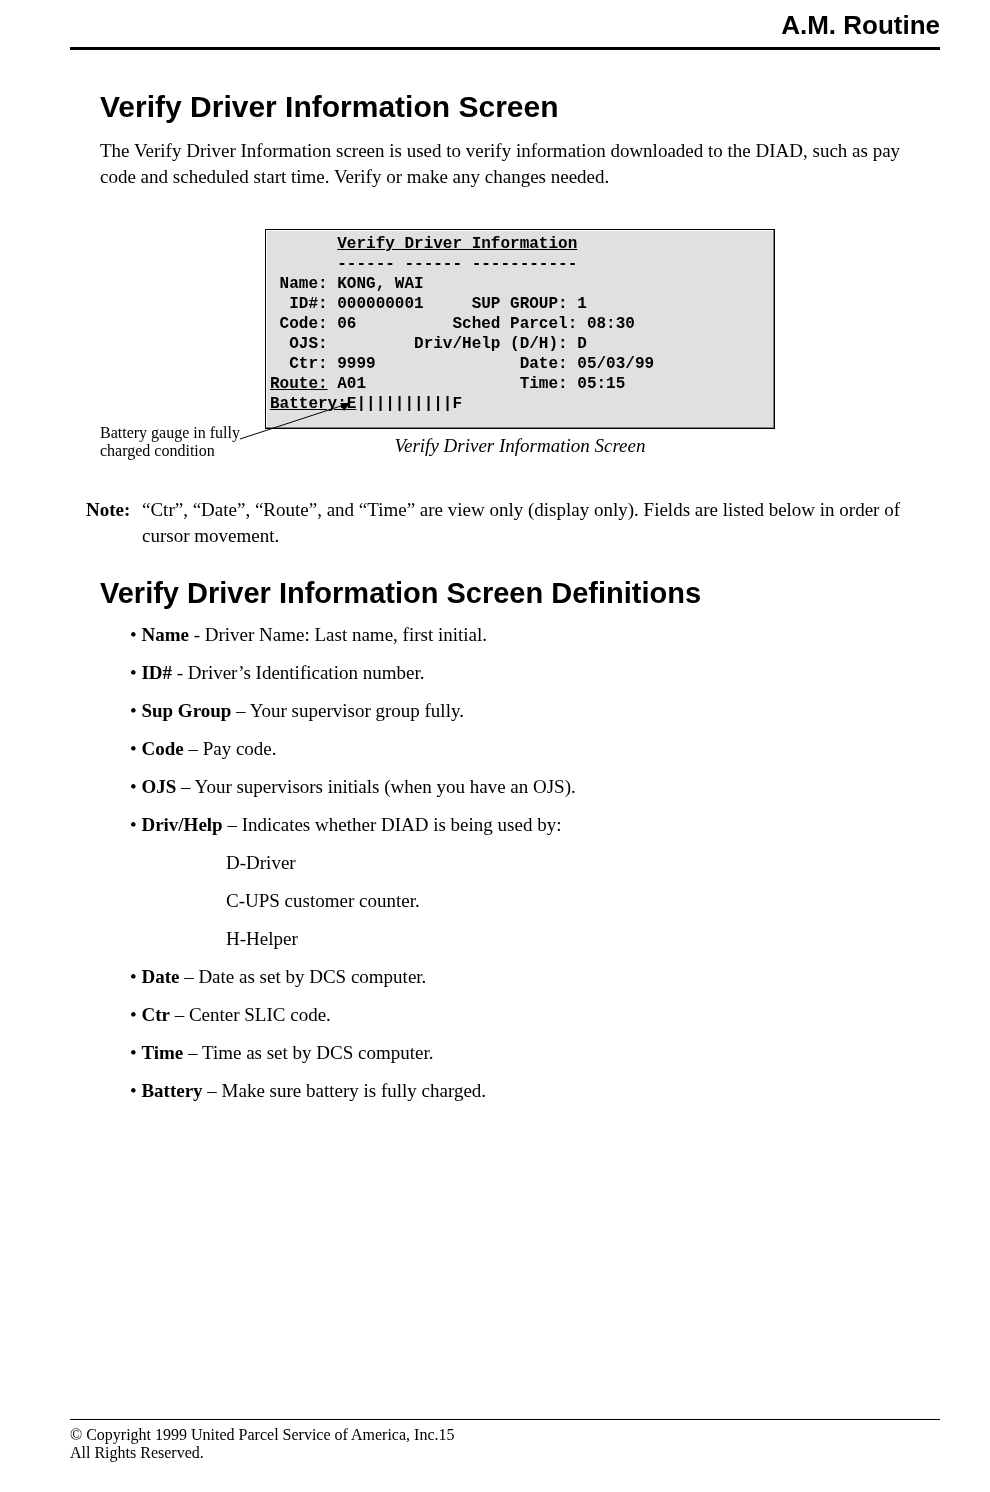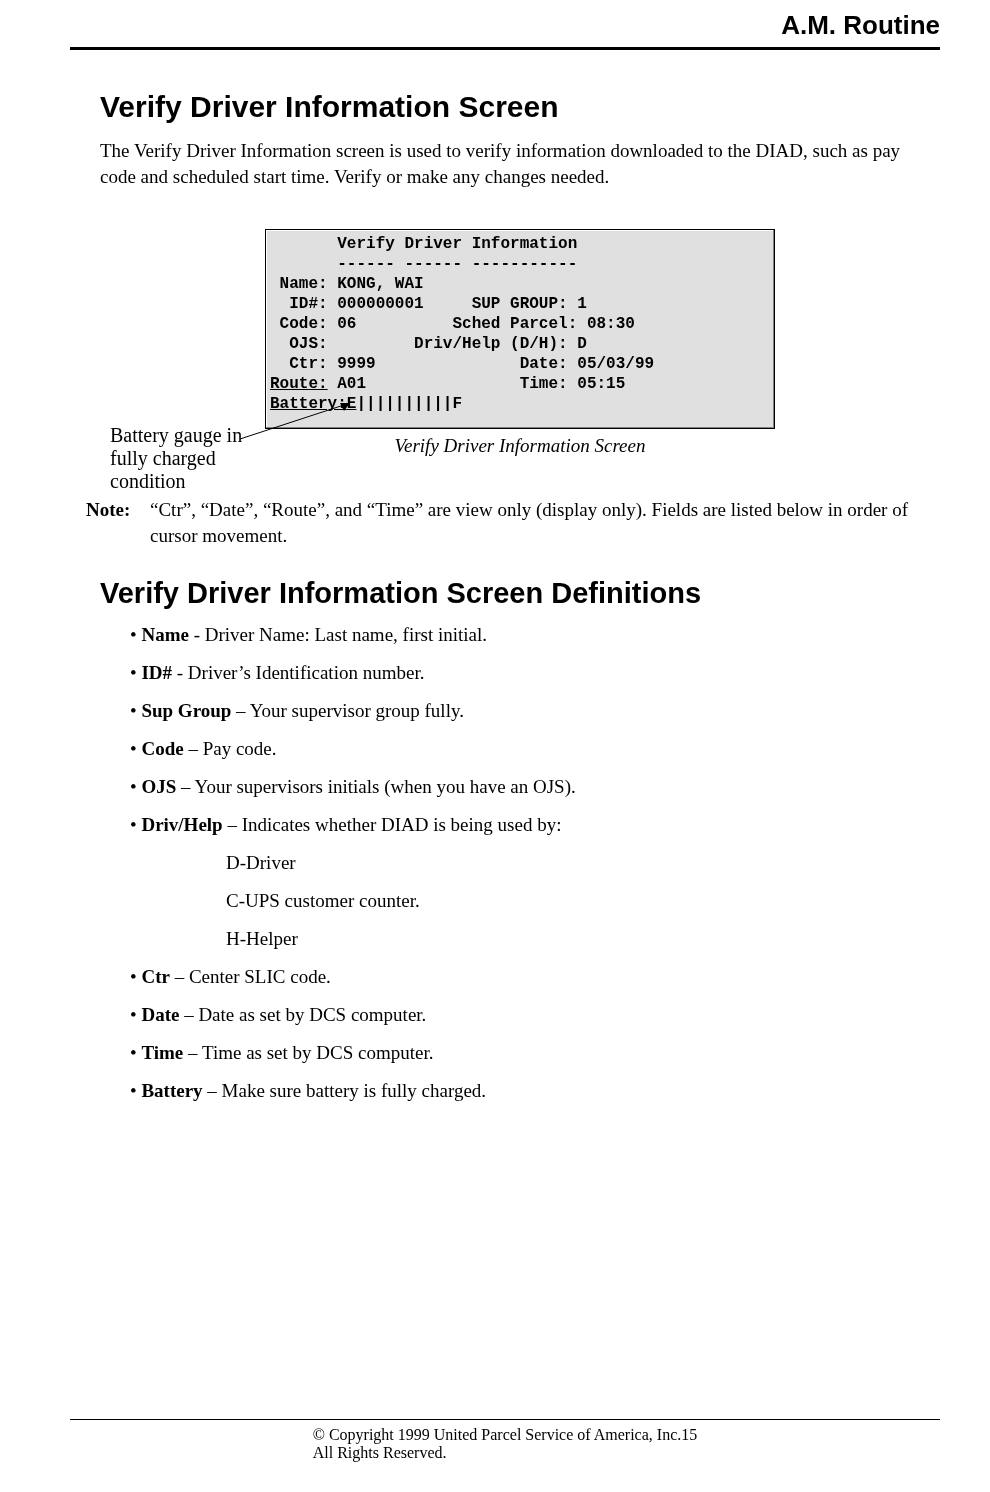--- a/index.html
+++ b/index.html
@@ -53,44 +53,44 @@
     border: 1px solid #000;
     box-shadow: inset -1px -1px 0 #808080, inset 1px 1px 0 #fff;
     font-family: "Courier New", Courier, monospace;
     font-size: 16px;
     font-weight: bold;
     line-height: 1.25;
     padding: 4px 4px 14px 4px;
     white-space: pre;
   }
   .term-screen .hdr {
+    text-decoration: underline;
   }
   .term-screen .underline { text-decoration: underline; }
   .fig-caption {
     text-align: center;
     font-style: italic;
     font-size: 19px;
     margin: 6px 0 0 0;
   }
   .callout {
     position: absolute;
-    left: 10px;
+    left: 0;
     top: 195px;
     width: 170px;
-    font-size: 20px;
+    font-size: 16px;
   }
   .callout-line {
     position: absolute;
     pointer-events: none;
   }
   .note-block {
     display: flex;
     margin: 40px 0 28px -14px;
     line-height:1.35;
-    gap:8px;
   }
   .note-label {
     font-weight: bold;
     width: 56px;
     flex: none;
   }
   h2.subhead {
     font-family: Arial, Helvetica, sans-serif;
     font-weight: bold;
     font-size: 29px;
@@ -120,21 +120,21 @@
     right: 50px;
     bottom: 30px;
   }
   .footer hr {
     border: none;
     border-top: 1px solid #000;
     margin: 0 0 6px 0;
   }
   .footer-row {
     display: flex;
-    justify-content: center;
+    justify-content: flex-start;
     font-size: 16px;
   }
 </style>
 </head>
 <body>
 
 <div class="page">
 
   <div class="running-head">A.M. Routine</div>
   <hr class="rule-thick">
@@ -177,22 +177,22 @@
         <li><b>Name</b><span> - </span><span>Driver Name: Last name, first initial.</span></li>
         <li><b>ID#</b><span> - </span><span>Driver’s Identification number.</span></li>
         <li><b>Sup Group</b><span> – </span><span>Your supervisor group fully.</span></li>
         <li><b>Code</b><span> – </span><span>Pay code.</span></li>
         <li><b>OJS</b><span> – </span><span>Your supervisors initials (when you have an OJS).</span></li>
         <li><b>Driv/Help</b><span> – </span><span>Indicates whether DIAD is being used by:</span><div class="sublist">
             <div>D-Driver</div>
             <div>C-UPS customer counter.</div>
             <div>H-Helper</div>
           </div></li>
+        <li><b>Date</b><span> – </span><span>Date as set by DCS computer.</span></li>
         <li><b>Ctr</b><span> – </span><span>Center SLIC code.</span></li>
-        <li><b>Date</b><span> – </span><span>Date as set by DCS computer.</span></li>
         <li><b>Time</b><span> – </span><span>Time as set by DCS computer.</span></li>
         <li><b>Battery</b><span> – </span><span>Make sure battery is fully charged.</span></li>
       </ul>
 
   </div>
 
   <div class="footer">
     <hr>
     <div class="footer-row">
       <div>

